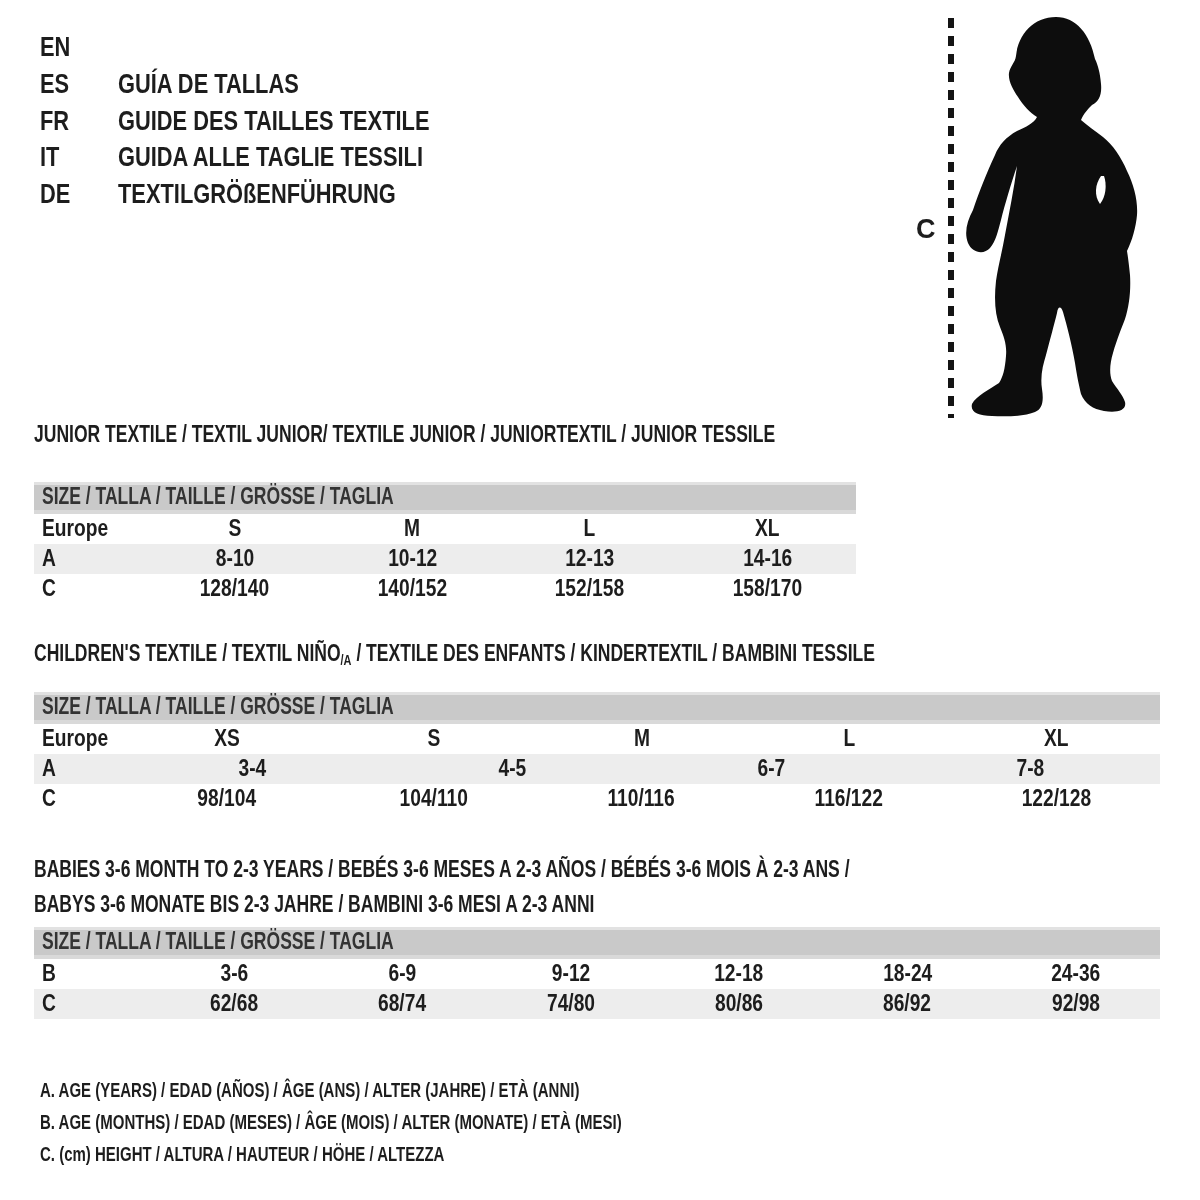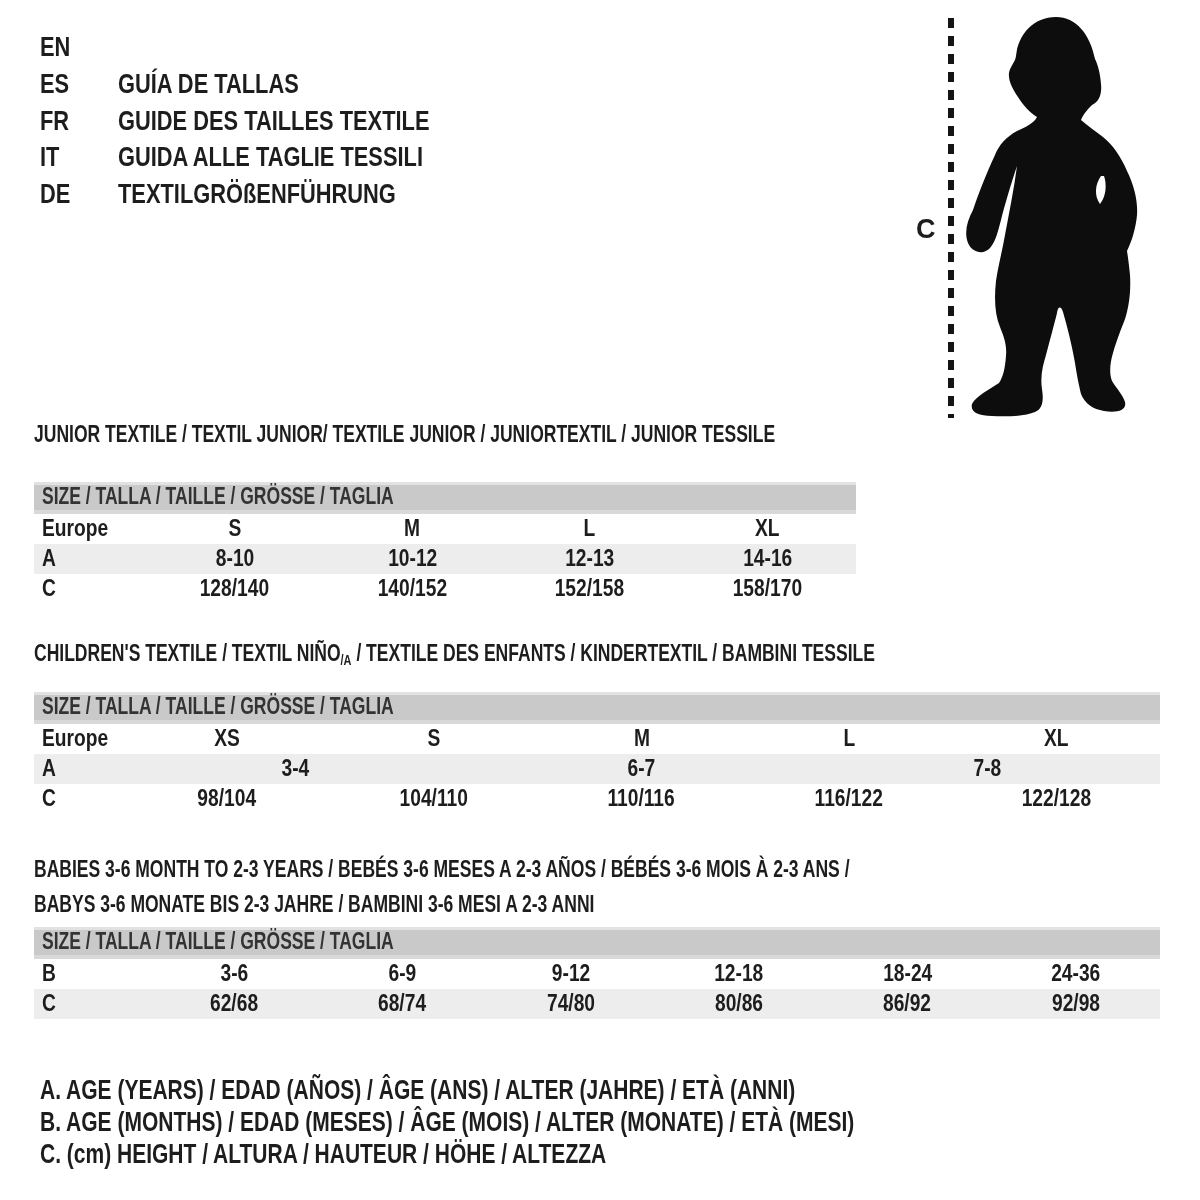--- a/index.html
+++ b/index.html
@@ -39,21 +39,21 @@
     background:linear-gradient(to bottom,#e2e2e2 0px,#e2e2e2 3px,#c9c9c9 3px,#c9c9c9 28px,#d9d9d9 28px,#d9d9d9 32px);}
   .t-row{height:30px;display:flex;align-items:flex-start;}
   .t-row.shade{background:#ededed;}
   .t-label{box-sizing:border-box;padding-left:8px;flex:0 0 auto;}
   #tbl-junior  .t-label{width:112px;}
   #tbl-children .t-label{width:89px;}
   #tbl-babies  .t-label{width:116px;}
   .t-cell{flex:1 1 0;text-align:center;}
 
   
-  .legend{position:absolute;left:40px;top:1074px;font-weight:bold;font-size:28px;line-height:32px;}
+  .legend{position:absolute;left:40px;top:1074px;font-weight:bold;font-size:20px;line-height:32px;}
   .legend div{white-space:nowrap;}
 </style>
 </head>
 <body>
 
 <div class="page">
 
   <div class="lang-block">
     <div class="lang-row">
       <span class="lang-code"><span class="cnd sx78">EN</span></span>
@@ -141,20 +141,21 @@
           <div class="t-label"><span class="cnd sx80">Europe</span></div>
           <div class="t-cell"><span class="cnd-c sx80">XS</span></div>
           <div class="t-cell"><span class="cnd-c sx80">S</span></div>
           <div class="t-cell"><span class="cnd-c sx80">M</span></div>
           <div class="t-cell"><span class="cnd-c sx80">L</span></div>
           <div class="t-cell"><span class="cnd-c sx80">XL</span></div>
         </div>
         <div class="t-row shade">
           <div class="t-label"><span class="cnd sx80">A</span></div>
           <div class="t-cell"><span class="cnd-c sx80">3-4</span></div>
+          <div class="t-cell"><span class="cnd-c sx80">4-5</span></div>
           <div class="t-cell"><span class="cnd-c sx80">6-7</span></div>
           <div class="t-cell"><span class="cnd-c sx80">7-8</span></div>
         </div>
         <div class="t-row">
           <div class="t-label"><span class="cnd sx80">C</span></div>
           <div class="t-cell"><span class="cnd-c sx80">98/104</span></div>
           <div class="t-cell"><span class="cnd-c sx80">104/110</span></div>
           <div class="t-cell"><span class="cnd-c sx80">110/116</span></div>
           <div class="t-cell"><span class="cnd-c sx80">116/122</span></div>
           <div class="t-cell"><span class="cnd-c sx80">122/128</span></div>

